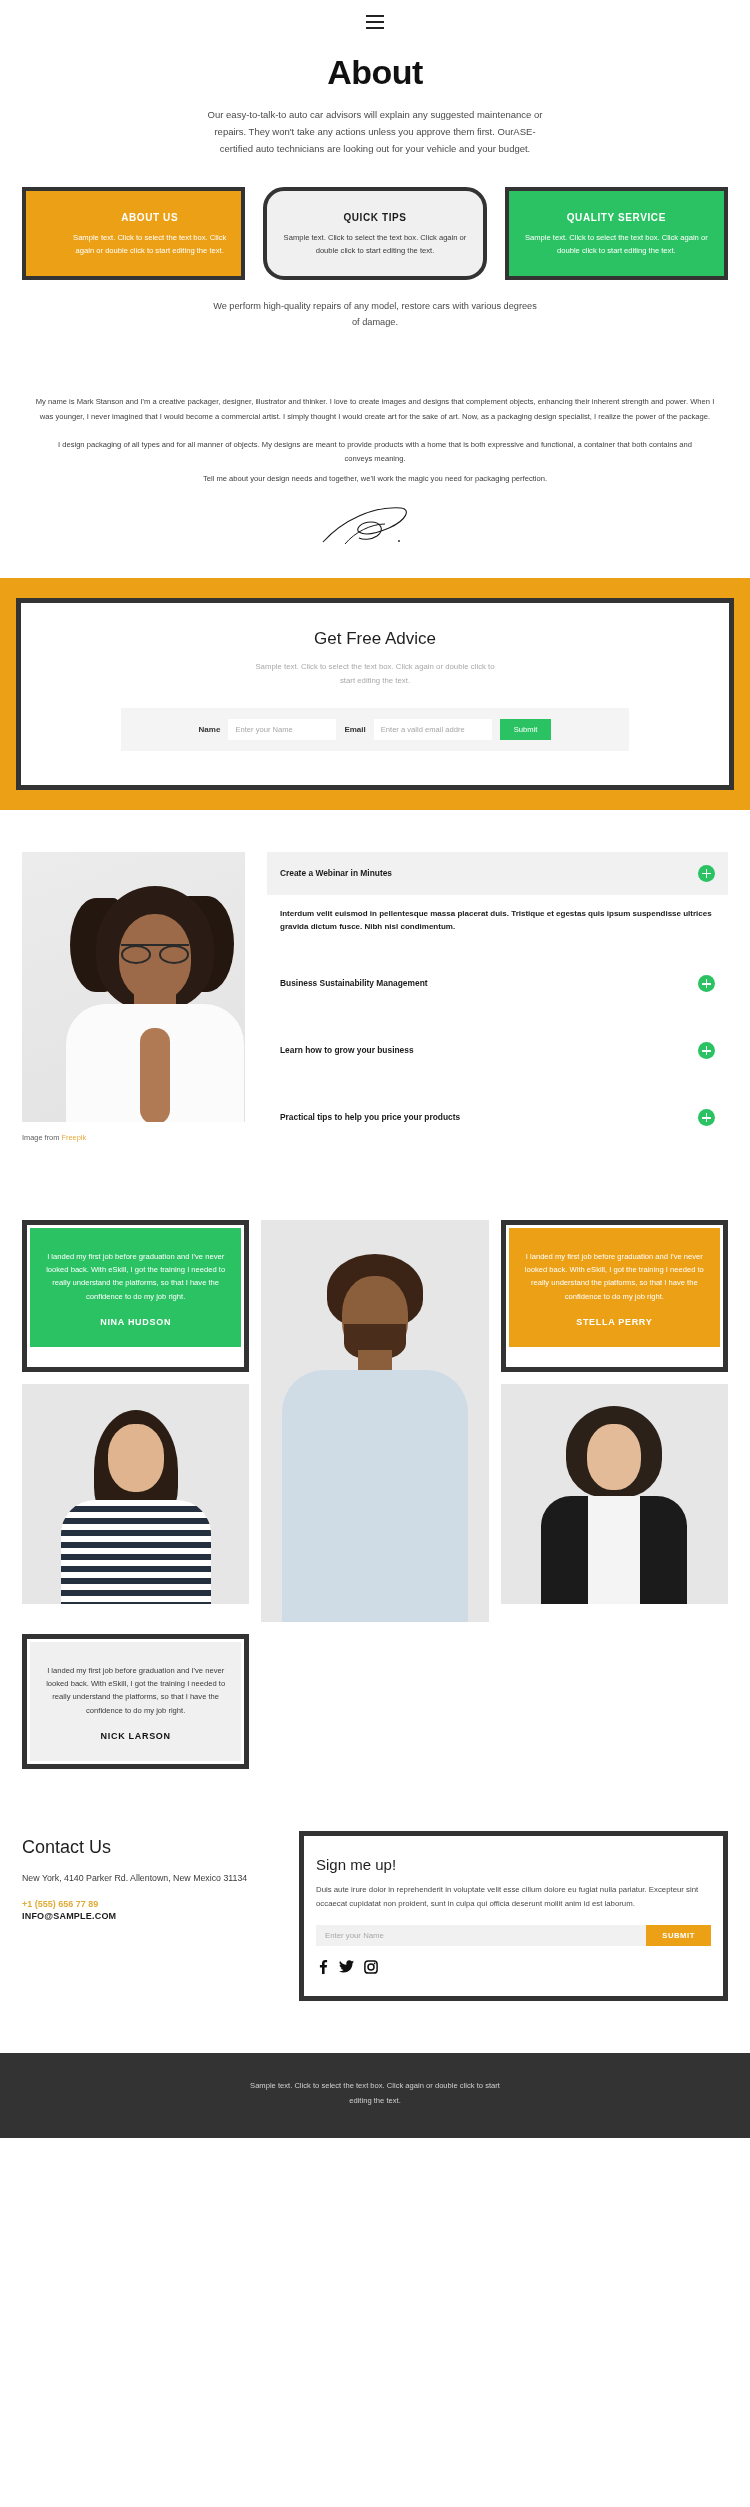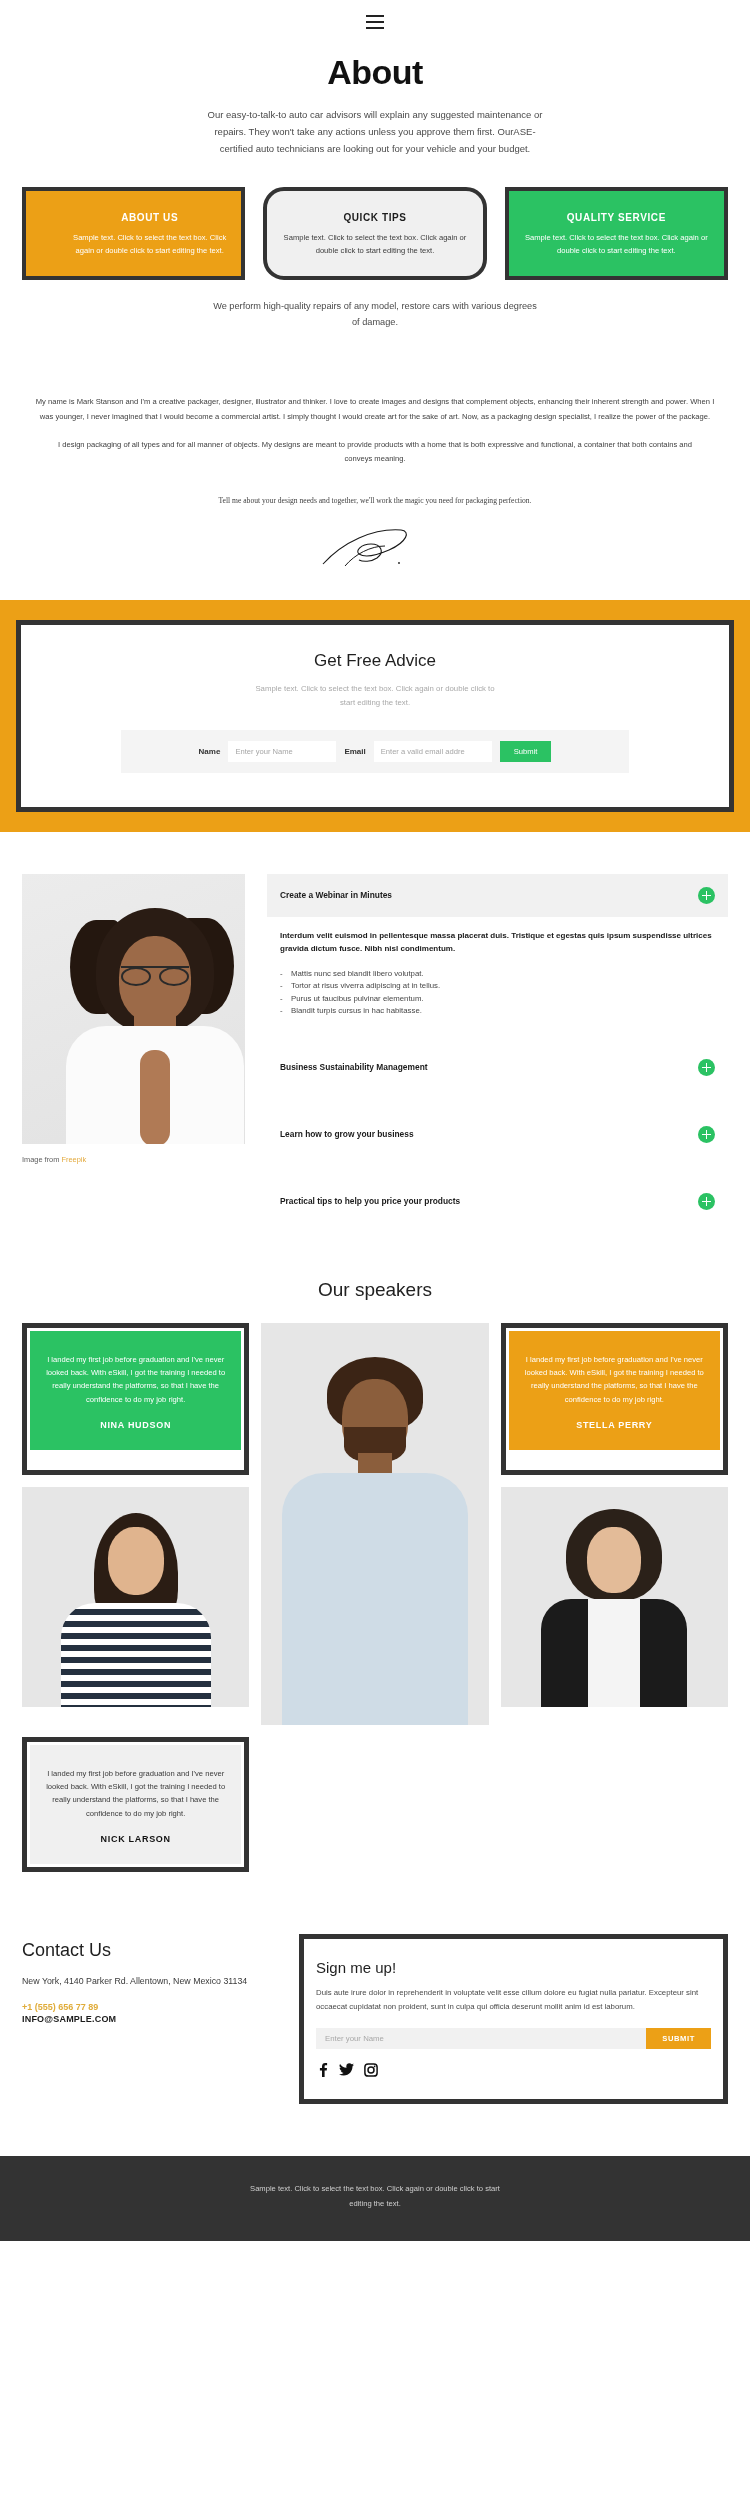--- a/index.html
+++ b/index.html
@@ -68,21 +68,21 @@
   
   .thinker { padding: 52px 24px 0; text-align: center; }
   .thinker h2 {
     font-size: 20px; font-weight: 400; color: #222; letter-spacing: .2px;
   }
   .thinker p {
     font-size: 7.6px; line-height: 1.85; color: #404040;
     margin: 13px auto 0; max-width: 680px;
   }
   .thinker p.p2 { max-width: 640px; margin-top: 14px; }
-  .thinker p.p3 { max-width: 600px; margin-top: 28px; font-family: Liberation Serif, serif; }
+  .thinker p.p3 { max-width: 600px; margin-top: 6px; }
   .signature { margin: 18px auto 0; width: 120px; height: 46px; }
 
   
   .advice-band { background: #ECA016; padding: 20px 16px; margin-top: 24px; }
   .advice-box {
     background: #fff; border: 5px solid #333333; padding: 26px 20px 34px;
     text-align: center;
   }
   .advice-box h2 { font-size: 17px; font-weight: 400; color: #1f1f1f; }
   .advice-box .sub {
@@ -360,26 +360,20 @@
       </div>
     </div>
 
     <div class="acc-right">
       <div class="acc-head">
         <div class="acc-title">Create a Webinar in Minutes</div>
         <div class="plus-btn"></div>
       </div>
       <div class="acc-body">
         <div class="lead">Interdum velit euismod in pellentesque massa placerat duis. Tristique et egestas quis ipsum suspendisse ultrices gravida dictum fusce. Nibh nisl condimentum.</div>
-        <ul>
-          <li>Mattis nunc sed blandit libero volutpat.</li>
-          <li>Tortor at risus viverra adipiscing at in tellus.</li>
-          <li>Purus ut faucibus pulvinar elementum.</li>
-          <li>Blandit turpis cursus in hac habitasse.</li>
-        </ul>
       </div>
       <div class="acc-spacer"></div>
 
       <div class="acc-head plain">
         <div class="acc-title">Business Sustainability Management</div>
         <div class="plus-btn"></div>
       </div>
       <div class="acc-spacer"></div>
 
       <div class="acc-head plain">
@@ -389,21 +383,20 @@
       <div class="acc-spacer"></div>
 
       <div class="acc-head plain">
         <div class="acc-title">Practical tips to help you price your products</div>
         <div class="plus-btn"></div>
       </div>
     </div>
   </div>
 
   <div class="speakers">
-    <h2>Our speakers</h2>
     <div class="spk-grid">
 
       <div class="quote green">
         <div class="qi">
           <p>I landed my first job before graduation and I've never looked back. With eSkill, I got the training I needed to really understand the platforms, so that I have the confidence to do my job right.</p>
           <div class="who">NINA HUDSON</div>
         </div>
       </div>
 
       <div class="spk-photo sp-tall man">

